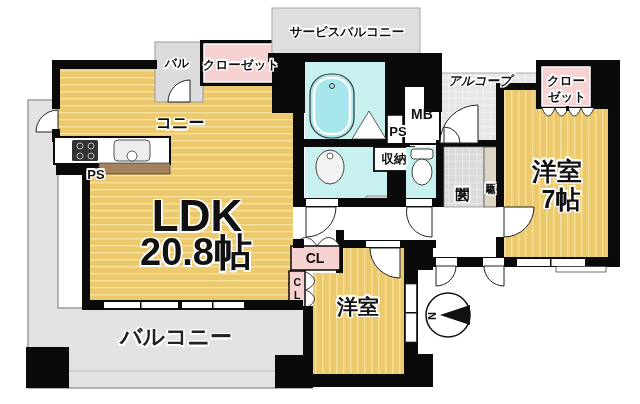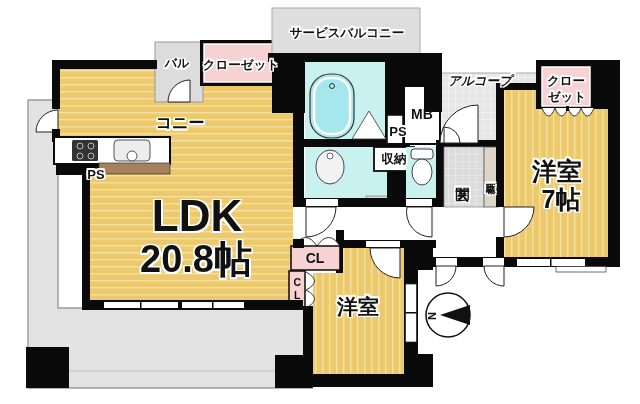--- a/index.html
+++ b/index.html
@@ -187,25 +187,26 @@
     <rect x="293" y="239" width="11" height="9" fill="#0a0a0a"></rect>
   </g>
 
   <g>
     <circle cx="448" cy="315" r="22" fill="#fff" stroke="#111" stroke-width="1.5"></circle>
     <path d="M440,315 L470,305 L470,325 Z" fill="#111"></path>
   </g>
 </svg>
 
   <div class="lbl" style="left:197px;top:216px;font-size:44px;">LDK</div>
-  <div class="lbl" style="left:196px;top:259px;font-size:38px;">20.8帖</div>
+  <div class="lbl" style="left:196px;top:252px;font-size:38px;">20.8帖</div>
   <div class="lbl" style="left:557px;top:171px;font-size:25px;">洋室</div>
   <div class="lbl" style="left:561px;top:199px;font-size:25px;">7帖</div>
   <div class="lbl" style="left:358px;top:306px;font-size:21px;">洋室</div>
-  <div class="lbl" style="left:347px;top:33px;font-size:12.5px;">サービスバルコニー</div>
+  <div class="lbl" style="left:176px;top:337px;font-size:22px;color:#222;">バルコニー</div>
+  <div class="lbl" style="left:347px;top:33px;font-size:12.5px;font-family:Liberation Mono, monospace;">サービスバルコニー</div>
   <div class="lbl" style="left:480px;top:81px;font-size:12.5px;font-style:italic;">アルコープ</div>
   <div class="lbl" style="left:241px;top:65px;font-size:12.5px;text-align:center;">クローゼット</div>
   <div class="lbl" style="left:177px;top:63px;font-size:12px;">バル</div>
   <div class="lbl" style="left:180px;top:80px;font-size:16px;margin-top:43px;">コニー</div>
   <div class="lbl" style="left:566px;top:81px;font-size:12.5px;">クロー</div>
   <div class="lbl" style="left:567px;top:97px;font-size:12.5px;text-align:center;">ゼット</div>
   <div class="lbl vert" style="left:463px;top:176px;font-size:14px;">玄関</div>
   <div class="lbl vert" style="left:491px;top:177px;font-size:9.5px;">下駄箱</div>
   <div class="lbl" style="left:394px;top:159px;font-size:12.5px;">収納</div>
   <div class="lbl plain" style="left:315px;top:258px;font-size:14px;">CL</div>

